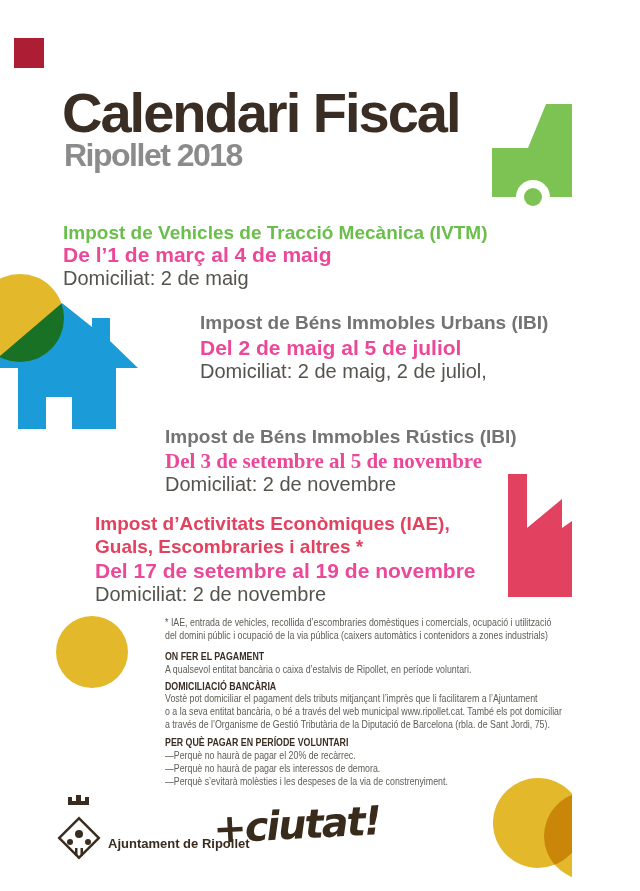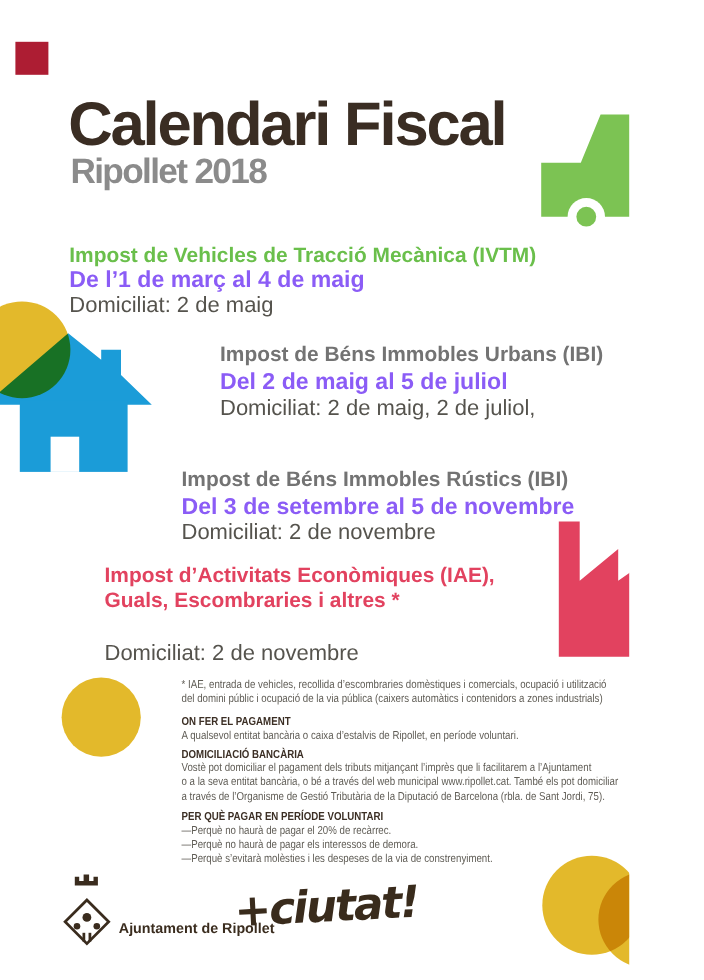--- a/index.html
+++ b/index.html
@@ -8,21 +8,21 @@
     overflow:hidden; font-family:"Liberation Sans", sans-serif;
   }
   .abs { position:absolute; white-space:nowrap; }
   
   .title { font-size:56px; font-weight:700; letter-spacing:-2px; color:#3a2d23; }
   .subtitle { font-size:32px; font-weight:700; letter-spacing:-1.5px; color:#8b8b8b; }
   
   .h-green { color:#6abf4b; font-size:19px; font-weight:700;text-align:center; }
   .h-blue  { color:#737373; font-size:19px; font-weight:700; }
   .h-pink  { color:#e2425f; font-size:19px; font-weight:700; }
-  .period  { color:#8b5cf6; font-size:21px; font-weight:700; }
+  .period  { color:#ec4899; font-size:21px; font-weight:700; }
   .dom     { color:#55534d; font-size:20px; font-weight:400; }
   
   .sm  { color:#5f5c55; font-size:10.5px; transform:scaleX(0.84); transform-origin:left top; }
   .smb { color:#3b2e24; font-size:10.5px; font-weight:700; transform:scaleX(0.84); transform-origin:left top; }
   
   .circle { border-radius:50%; }
   .y-fill { background:#e3b92b; }
   .mult { mix-blend-mode:multiply; }
   .red-sq { background:#ad1d33; }
   .grn-sq { background:#72bf44; }
@@ -69,32 +69,33 @@
     <g style="mix-blend-mode:multiply">
       <circle cx="20" cy="318" r="44" fill="#e3b92b"></circle>
     </g>
   </svg>
 
   <div class="abs h-blue" style="left:200px; top:312px;">Impost de Béns Immobles Urbans (IBI)</div>
   <div class="abs period" style="left:200px; top:336px;">Del 2 de maig al 5 de juliol</div>
   <div class="abs dom" style="left:200px; top:360px;">Domiciliat: 2 de maig, 2 de juliol,</div>
 
   <div class="abs h-blue" style="left:165px; top:426px;">Impost de Béns Immobles Rústics (IBI)</div>
-  <div class="abs period" style="left:165px; top:449px;">Del 3 de setembre al 5 de novembre</div>
+  <div class="abs period" style="left:165px; top:449px;font-family:Liberation Serif, serif;">Del 3 de setembre al 5 de novembre</div>
   <div class="abs dom" style="left:165px; top:473px;">Domiciliat: 2 de novembre</div>
 
   <svg class="abs" style="left:500px; top:465px;" width="140" height="140" viewBox="500 465 140 140">
     <polygon points="508,597 508,474 527,474 527,528 562,499 562,528 603,499 603,528 640,499 640,597" fill="#e2425f"></polygon>
     <g style="mix-blend-mode:multiply">
       <circle cx="617" cy="511" r="38" fill="#e3b92b"></circle>
     </g>
   </svg>
 
   <div class="abs h-pink" style="left:95px; top:536px;">Guals, Escombraries i altres *</div>
   <div class="abs h-pink" style="left:95px; top:513px;">Impost d’Activitats Econòmiques (IAE),</div>
+  <div class="abs period" style="left:95px; top:559px;">Del 17 de setembre al 19 de novembre</div>
   <div class="abs dom" style="left:95px; top:583px;">Domiciliat: 2 de novembre</div>
 
   <div class="abs sm" style="left:165px; top:616px;">* IAE, entrada de vehicles, recollida d’escombraries domèstiques i comercials, ocupació i utilització</div>
   <div class="abs sm" style="left:165px; top:629px;">del domini públic i ocupació de la via pública (caixers automàtics i contenidors a zones industrials)</div>
 
   <div class="abs smb" style="left:165px; top:650px;">ON FER EL PAGAMENT</div>
   <div class="abs sm" style="left:165px; top:663px;">A qualsevol entitat bancària o caixa d’estalvis de Ripollet, en període voluntari.</div>
 
   <div class="abs smb" style="left:165px; top:680px;">DOMICILIACIÓ BANCÀRIA</div>
   <div class="abs sm" style="left:165px; top:692px;">Vostè pot domiciliar el pagament dels tributs mitjançant l’imprès que li facilitarem a l’Ajuntament</div>

